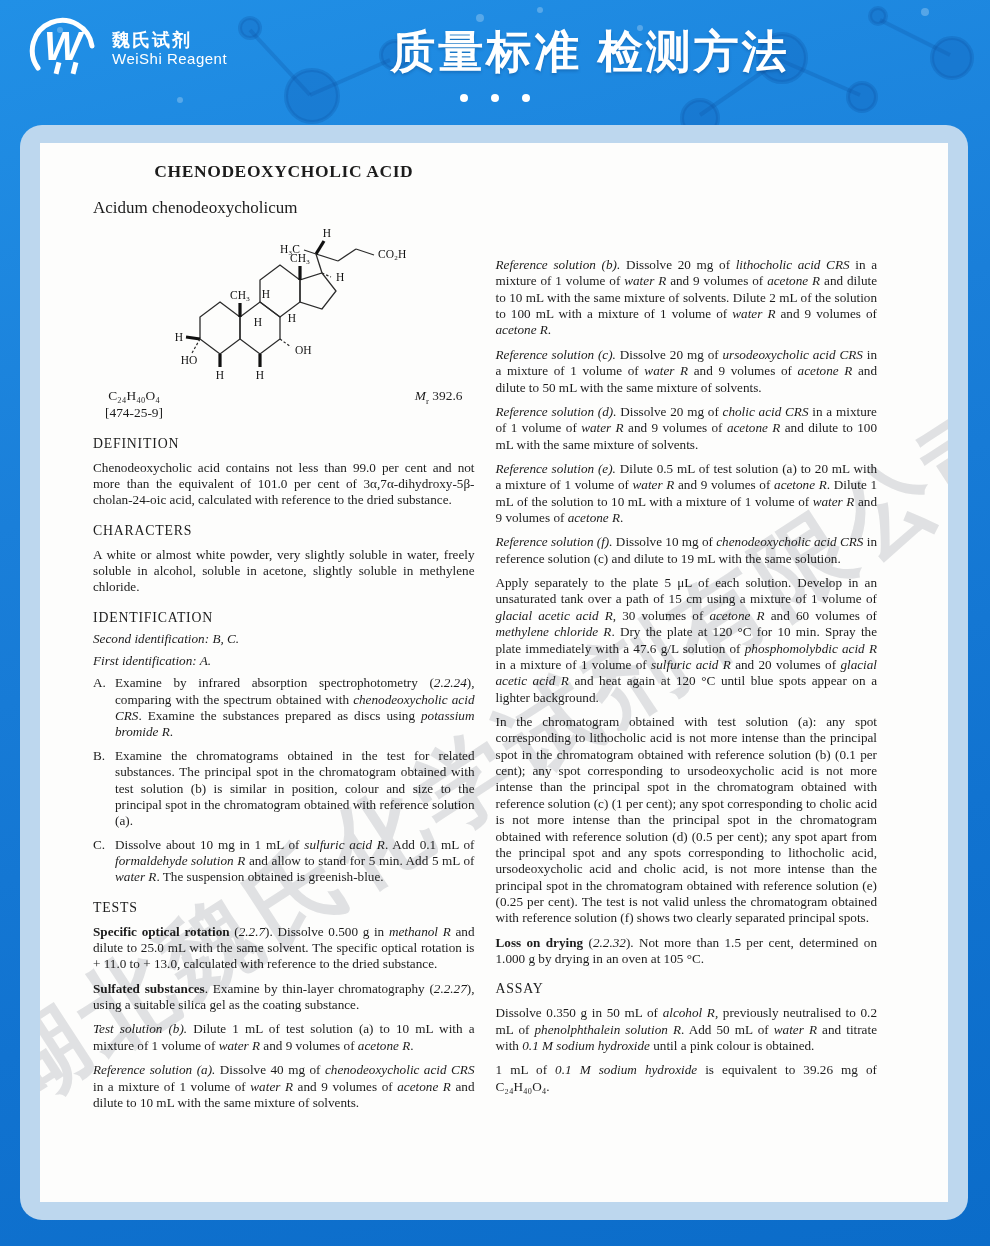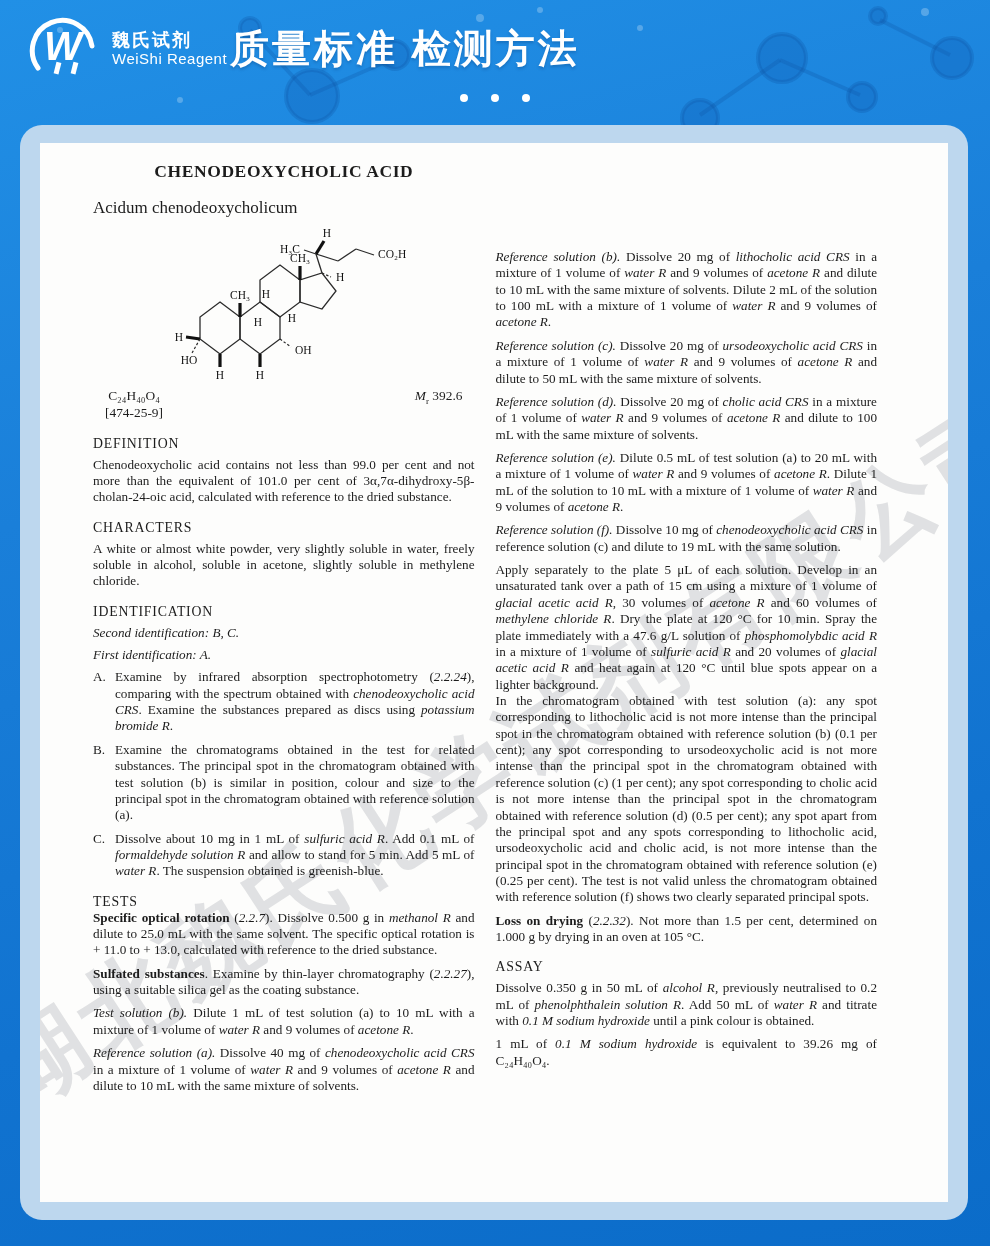--- a/index.html
+++ b/index.html
@@ -6,22 +6,22 @@
   body{width:990px;height:1246px;font-family:"Liberation Sans",sans-serif;}
   .stage{position:relative;width:990px;height:1246px;overflow:hidden;
     background:linear-gradient(165deg,#2190e6 0%,#1a7fd9 35%,#1173d0 70%,#0b6cc9 100%);}
   
   .hdr{position:absolute;left:0;top:0;width:990px;height:125px;}
   .hdr-deco{position:absolute;left:0;top:0;width:990px;height:125px;pointer-events:none;}
   .logo{position:absolute;left:28px;top:12px;display:flex;align-items:center;gap:10px;color:#fff;}
   .logo-icon{width:74px;height:74px;}
   .logo-cn{font-size:18px;font-weight:bold;letter-spacing:2px;line-height:1.05;}
   .logo-en{font-size:15px;letter-spacing:.5px;}
-  .hdr-title{position:absolute;left:230px;right:40px;top:22px;text-align:left;color:#fff;
-    font-size:39px;font-weight:bold;letter-spacing:3px;text-shadow:0 2px 3px rgba(0,40,90,.25);}
+  .hdr-title{position:absolute;left:230px;right:40px;top:22px;text-align:center;color:#fff;
+    font-size:45px;font-weight:bold;letter-spacing:3px;text-shadow:0 2px 3px rgba(0,40,90,.25);}
   .hdr-dots{position:absolute;left:0;right:0;top:94px;display:flex;justify-content:center;gap:23px;}
   .hdr-dots span{width:8px;height:8px;border-radius:50%;background:#fff;display:block;}
   
   .panel{position:absolute;left:20px;top:125px;width:948px;height:1095px;background:#bdd7ee;border-radius:22px;}
   .page{position:absolute;left:20px;top:18px;width:908px;height:1059px;background:#fdfdfc;overflow:hidden;
     font-family:"Liberation Serif",serif;color:#1c1c1c;}
   .watermark{position:absolute;left:-140px;top:548px;width:1220px;text-align:center;
     transform:rotate(-33deg);font-family:"Liberation Sans",sans-serif;font-weight:bold;
     font-size:94px;letter-spacing:7px;white-space:nowrap;color:rgba(158,163,170,.30);z-index:0;}
   .columns{position:relative;z-index:1;display:flex;gap:21px;padding:14px 71px 0 53px;}
@@ -29,21 +29,21 @@
   .col-right{padding-top:92px;}
   
   .mono-title{font-size:17.5px;font-weight:bold;text-align:center;letter-spacing:.6px;margin:4px 0 0;}
   .latin{font-size:17px;text-align:left;margin:16px 0 6px;}
   .struct-wrap{width:330px;margin:2px auto 0;transform:translateX(14px);}
   .formula-row{display:flex;justify-content:space-between;align-items:flex-start;font-size:13.4px;margin:2px 12px 0;text-align:center;}
   .formula-left div{line-height:1.25;}
   .mr i{font-style:italic;}
   sub{font-size:9px;}
   .shead{font-size:13.8px;letter-spacing:.8px;margin:14px 0 5px;font-weight:normal;}
-  .body{font-size:13.2px;line-height:1.24;text-align:justify;margin:0 0 7px;}
+  .body{font-size:13.2px;line-height:1.24;text-align:justify;margin:8px 0 7px;}
   .idline{font-size:13.2px;line-height:1.24;margin:0 0 6px;font-style:italic;}
   .li{display:flex;font-size:13.2px;line-height:1.24;margin:0 0 7px;}
   .li .marker{width:22px;flex:none;}
   .li .txt{flex:1;text-align:justify;}
   .nogap{margin-bottom:0;}
   
   .struct-wrap svg{display:block;}
   .bond{stroke:#2b2b2b;stroke-width:1.3;fill:none;}
   .wedge{stroke:#111;stroke-width:3.2;fill:none;}
   .dash{stroke:#2b2b2b;stroke-width:1.2;fill:none;stroke-dasharray:2.5 2;}

